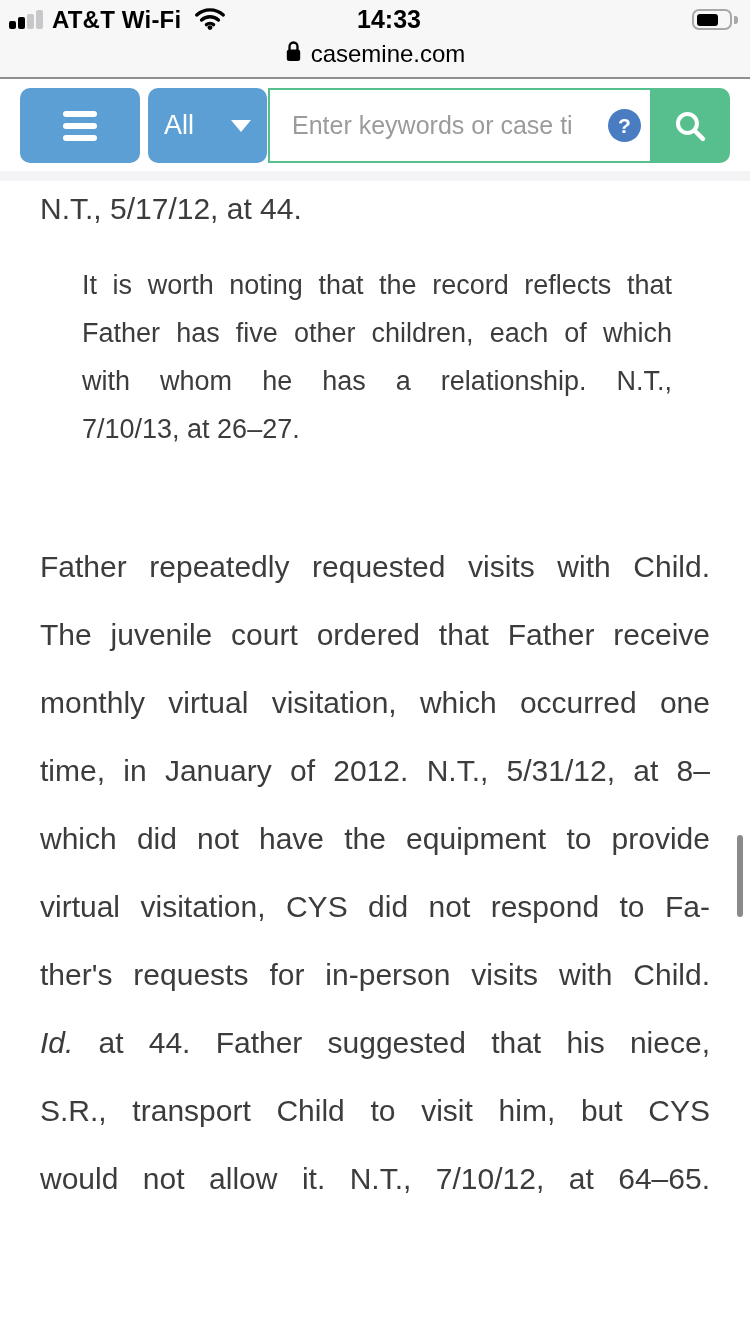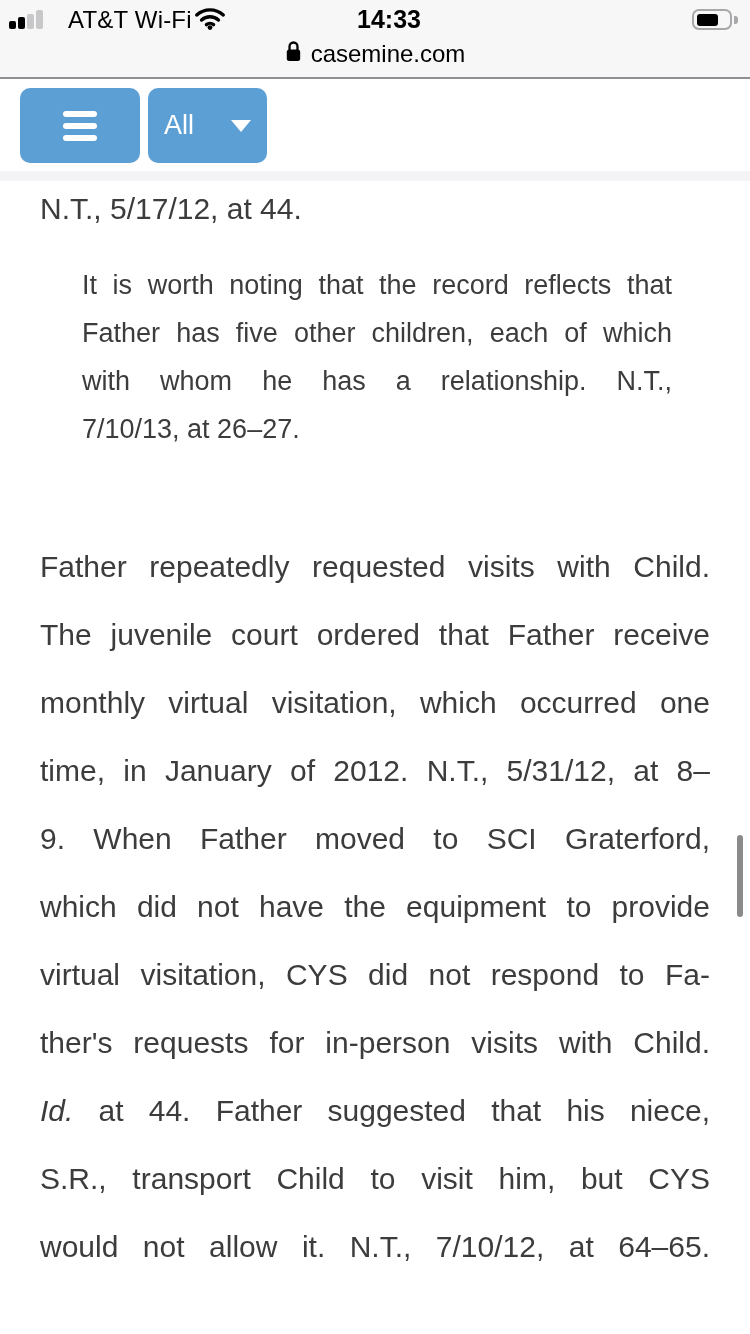--- a/index.html
+++ b/index.html
@@ -14,21 +14,21 @@
   .status-bar {
     position:absolute; top:0; left:0; width:750px; height:77px;
     background:#f7f7f7;
   }
   .signal-bars { position:absolute; left:9px; top:10px; height:19px; display:flex; align-items:flex-end; gap:2px; }
   .signal-bars .bar { width:7px; border-radius:2px; }
   .bar.b1 { height:8px;  background:#000; }
   .bar.b2 { height:12px; background:#000; }
   .bar.b3 { height:15px; background:#c8c8ca; }
   .bar.b4 { height:19px; background:#c8c8ca; }
-  .carrier { position:absolute; left:68px; top:6px; font-size:24px; font-weight:400; color:#000; letter-spacing:0.2px; }
+  .carrier { position:absolute; left:52px; top:6px; font-size:24px; font-weight:700; color:#000; letter-spacing:0.2px; }
   .wifi { position:absolute; left:194px; top:7px; }
   .time { position:absolute; left:0; right:0; top:5px; text-align:center; font-size:25px; font-weight:600; color:#000;padding-left:28px; }
   .battery-body {
     position:absolute; left:692px; top:9px; width:40px; height:21px;
     border:2px solid #a8a8ab; border-radius:7px; box-sizing:border-box; background:transparent;
   }
   .battery-fill { position:absolute; left:2.5px; top:2.5px; width:21px; height:12px; background:#000; border-radius:3px; }
   .battery-tip { position:absolute; left:734px; top:15.5px; width:4px; height:8px; background:#a8a8ab; border-radius:0 3px 3px 0; }
 
   .url-row {
@@ -137,37 +137,48 @@
         <span></span>
         <span></span>
     </span>
   </button>
 
   <div class="filter-dropdown">
     <span class="filter-label">All</span>
     <span class="chevron-down"></span>
   </div>
 
+  <div class="search-group">
+    <input class="search-input" type="text" placeholder="Enter keywords or case ti" style="">
+    <button class="help-button">?</button>
+    <button class="search-button">
+      <span style="display:inline-flex;">
+        <svg width="36" height="36" viewBox="0 0 24 24">
+          <circle cx="10.3" cy="10.3" r="6.3" stroke="#fff" stroke-width="2.7" fill="none"></circle>
+          <line x1="15" y1="15" x2="20.6" y2="20.6" stroke="#fff" stroke-width="3" stroke-linecap="round"></line>
+        </svg>
+      </span>
+    </button>
+  </div>
 </div>
 <div class="header-band"></div>
 
 <div class="doc">
   <p class="citation">N.T., 5/17/12, at 44.</p>
   <div class="blockquote">
       <div class="tline just"><span>It is worth noting that the record reflects that</span></div>
       <div class="tline just"><span>Father has five other children, each of which</span></div>
       <div class="tline just"><span>with whom he has a relationship. N.T.,</span></div>
       <div class="tline"><span>7/10/13, at 26–27.</span></div>
     </div>
   <div class="paragraph">
       <div class="tline just"><span>Father repeatedly requested visits with Child.</span></div>
       <div class="tline just"><span>The juvenile court ordered that Father receive</span></div>
       <div class="tline just"><span>monthly virtual visitation, which occurred one</span></div>
       <div class="tline just"><span>time, in January of 2012. N.T., 5/31/12, at 8–</span></div>
-      <div class="tline just"><span>9. When Father moved to SCI Graterford,</span></div>
       <div class="tline just"><span>which did not have the equipment to provide</span></div>
       <div class="tline just"><span>virtual visitation, CYS did not respond to Fa-</span></div>
       <div class="tline just"><span>ther's requests for in-person visits with Child.</span></div>
       <div class="tline just"><span class="it">Id.</span><span> at 44. Father suggested that his niece,</span></div>
       <div class="tline just"><span>S.R., transport Child to visit him, but CYS</span></div>
       <div class="tline just"><span>would not allow it. N.T., 7/10/12, at 64–65.</span></div>
     </div>
 </div>
 
 <div class="scroll-thumb"></div>

